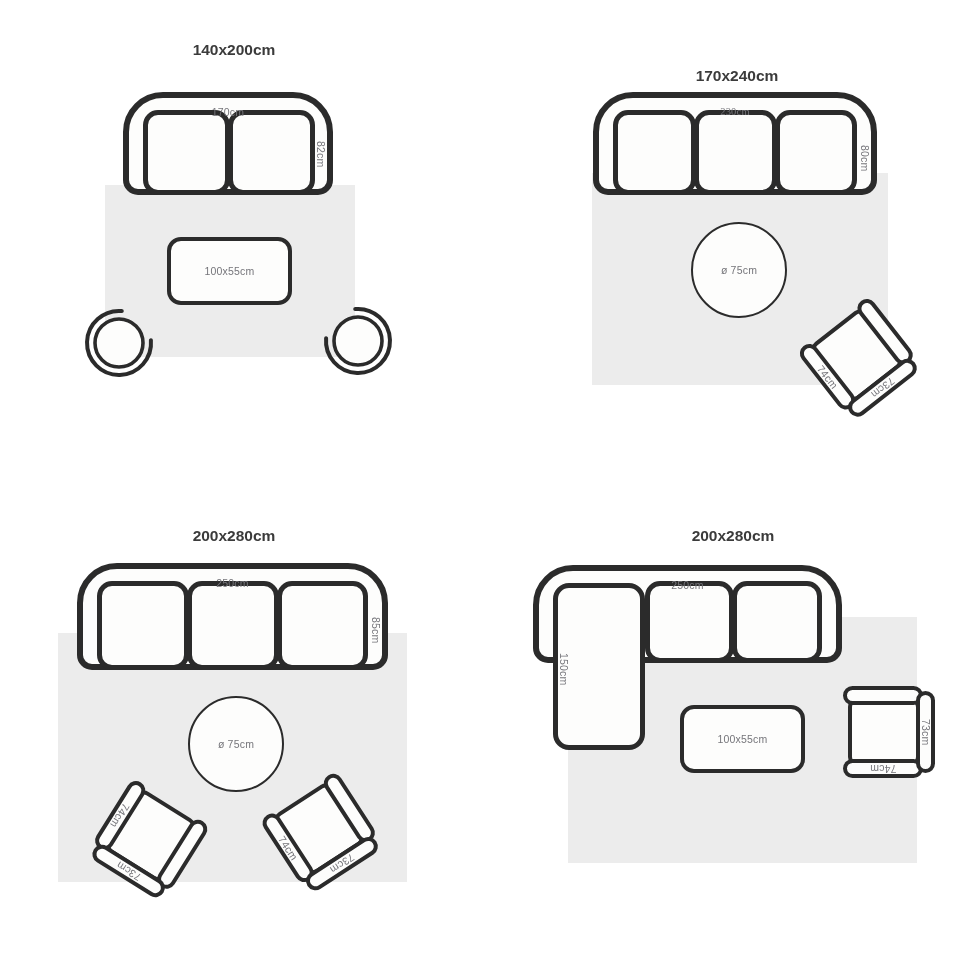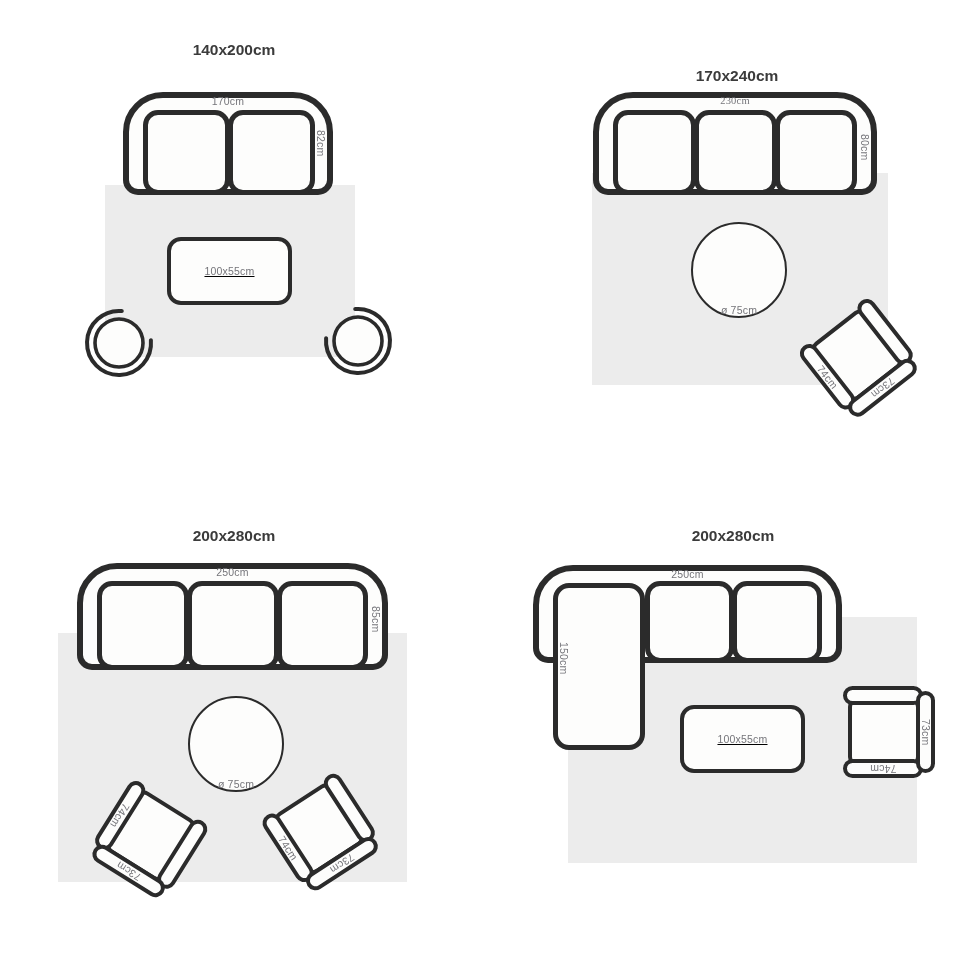--- a/index.html
+++ b/index.html
@@ -9,25 +9,25 @@
   .title{position:absolute;transform:translateX(-50%);font-size:15.5px;font-weight:bold;
          color:#3b3b3b;white-space:nowrap;}
   .rug{position:absolute;background:#ececec;}
   .shell{position:absolute;background:#fdfdfc;border:6px solid #2b2b2b;
          border-radius:40px 40px 15px 15px;box-sizing:border-box;}
   .cushion{position:absolute;background:#fdfdfc;border:5px solid #2b2b2b;border-radius:15px;
            box-sizing:border-box;}
   .chaise{position:absolute;background:#fdfdfc;border:5px solid #2b2b2b;border-radius:16px;
           box-sizing:border-box;}
   .ctable{position:absolute;background:#fdfdfc;border:4px solid #2b2b2b;border-radius:14px;
-          box-sizing:border-box;display:flex;align-items:center;justify-content:center;text-decoration:underline;}
+          box-sizing:border-box;display:flex;align-items:center;justify-content:center;}
   .rtable{position:absolute;background:#fdfdfc;border:2.5px solid #2b2b2b;border-radius:50%;
-          box-sizing:border-box;display:flex;align-items:flex-end;justify-content:center;}
+          box-sizing:border-box;display:flex;align-items:center;justify-content:center;}
   .dim{font-size:10.5px;color:#75757a;letter-spacing:.2px;white-space:nowrap;}
-  .dim.abs{position:absolute;}
+  .dim.abs{position:absolute;margin-top:11px;}
   .dim.ctr{text-align:center;}
   .dim.v{writing-mode:vertical-rl;}
   .dim.flip{transform:rotate(180deg);}
   .chair{position:absolute;width:92px;height:92px;}
   .seat{position:absolute;background:#fdfdfc;border:4px solid #2b2b2b;border-radius:9px;
         box-sizing:border-box;}
   .pill{position:absolute;background:#fdfdfc;border:4px solid #2b2b2b;border-radius:12px;
         box-sizing:border-box;display:flex;align-items:center;justify-content:center;}
   .chair-n .seat{left:12px;top:5px;right:12px;bottom:15px;}
   .chair-n .arm-l{left:0;top:1px;width:19px;height:78px;}

